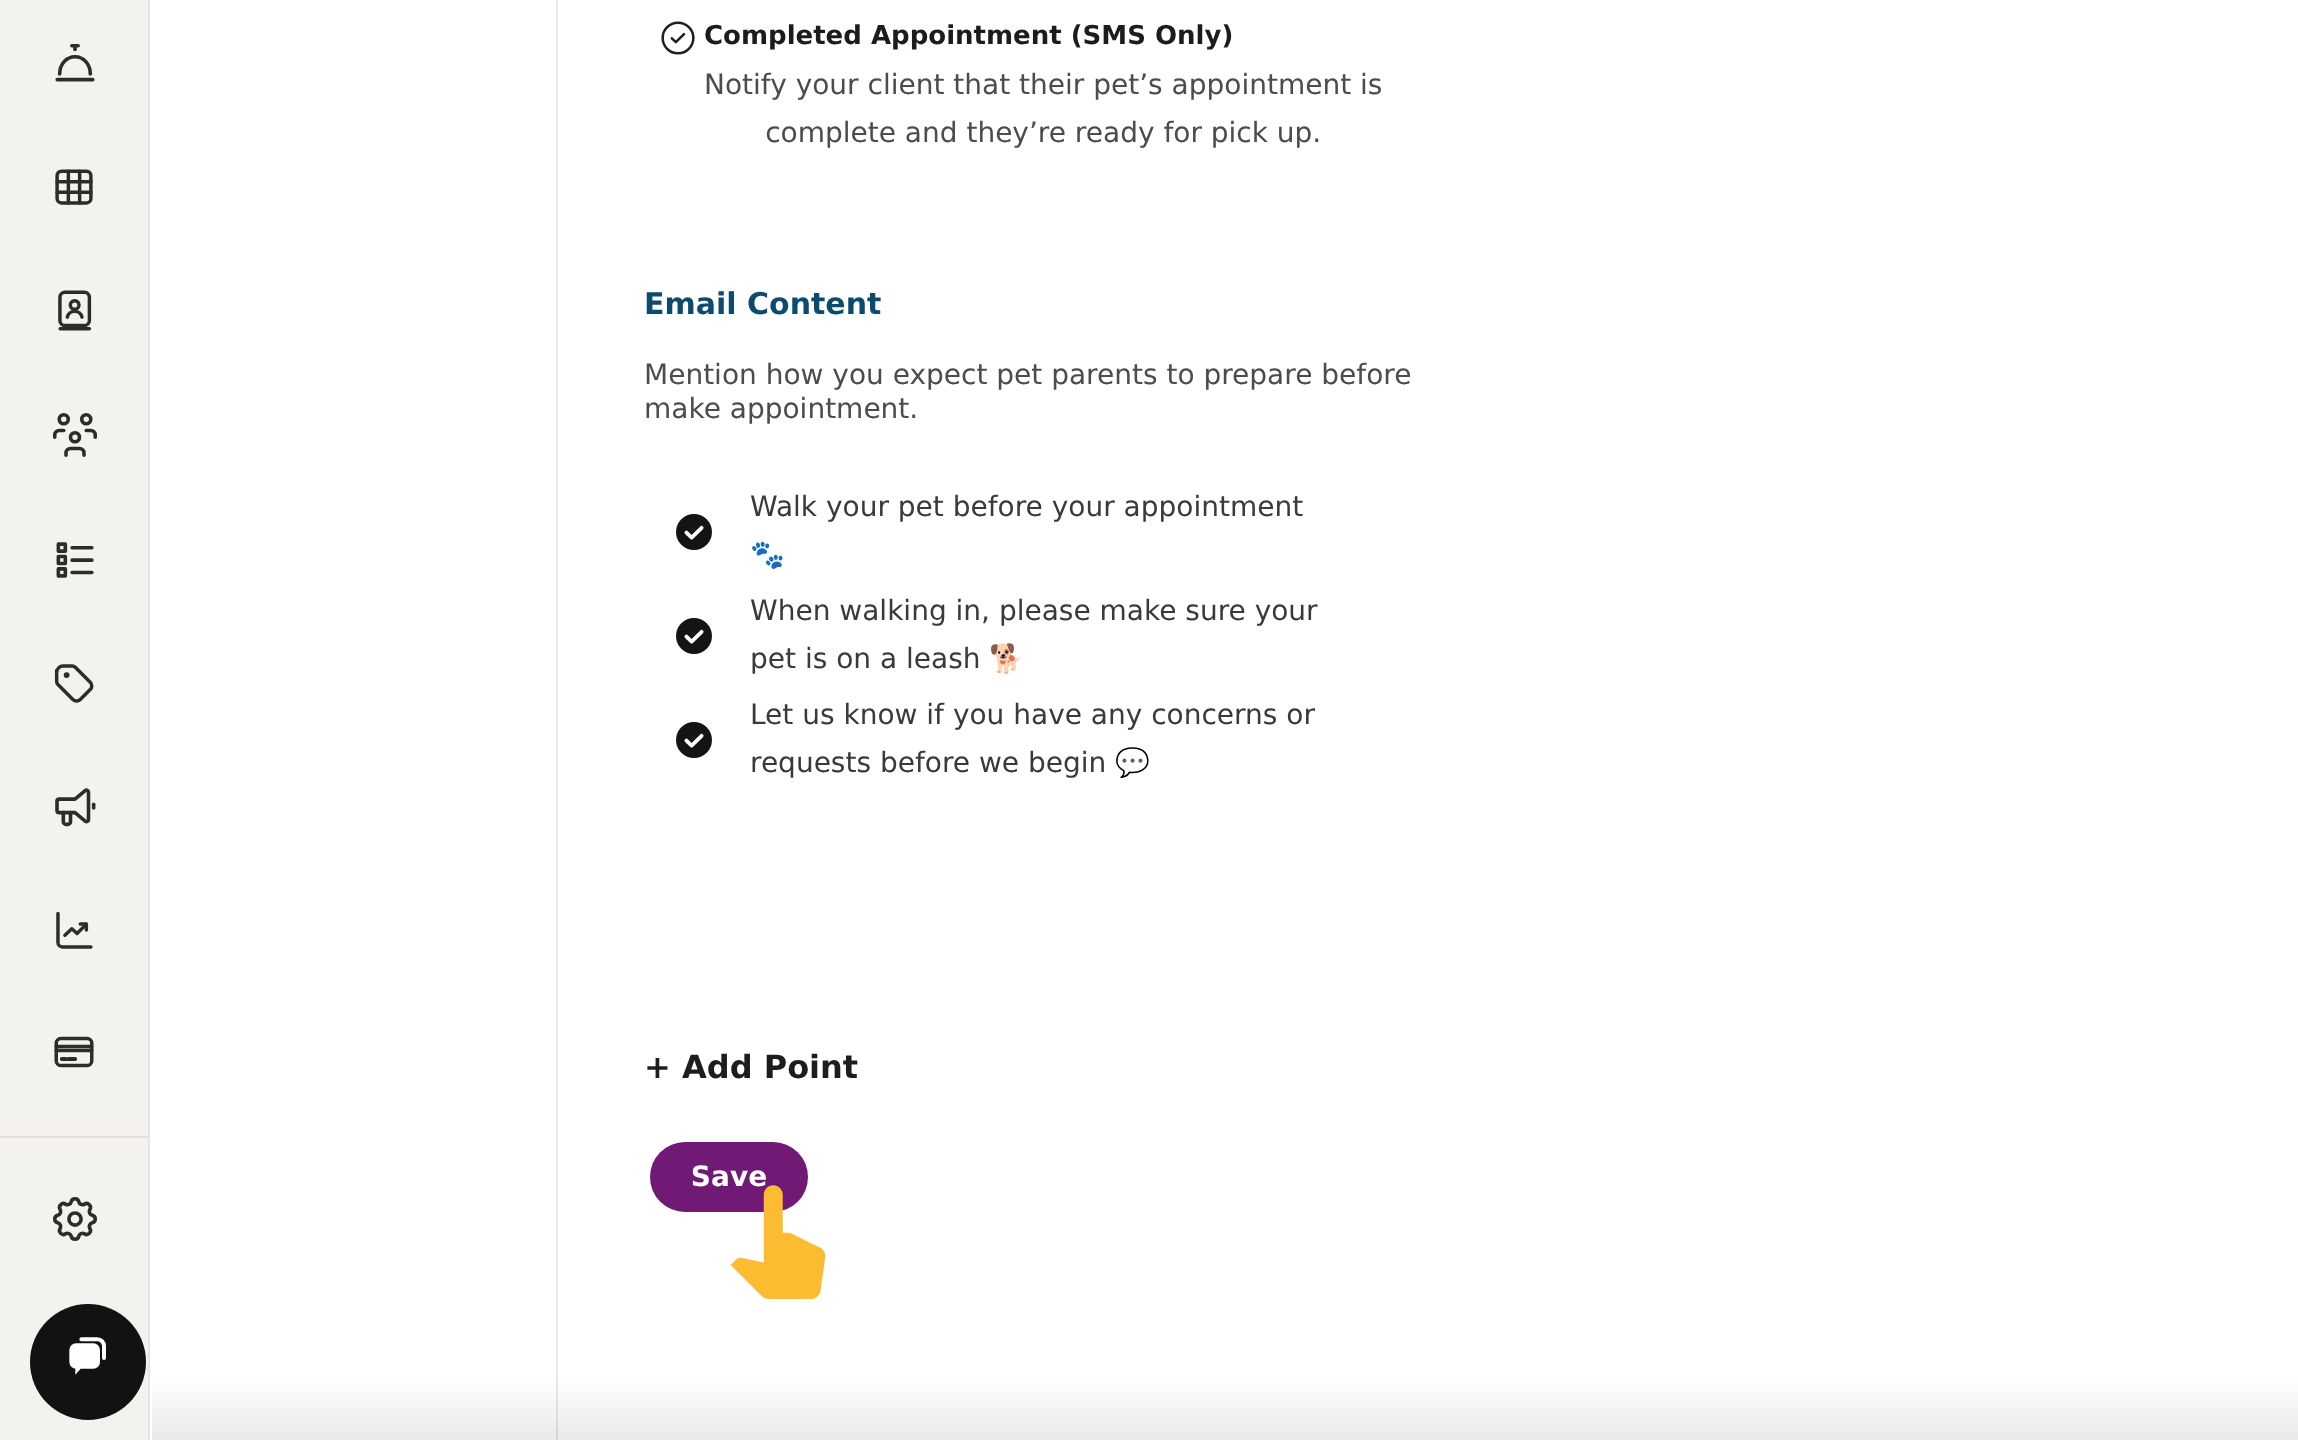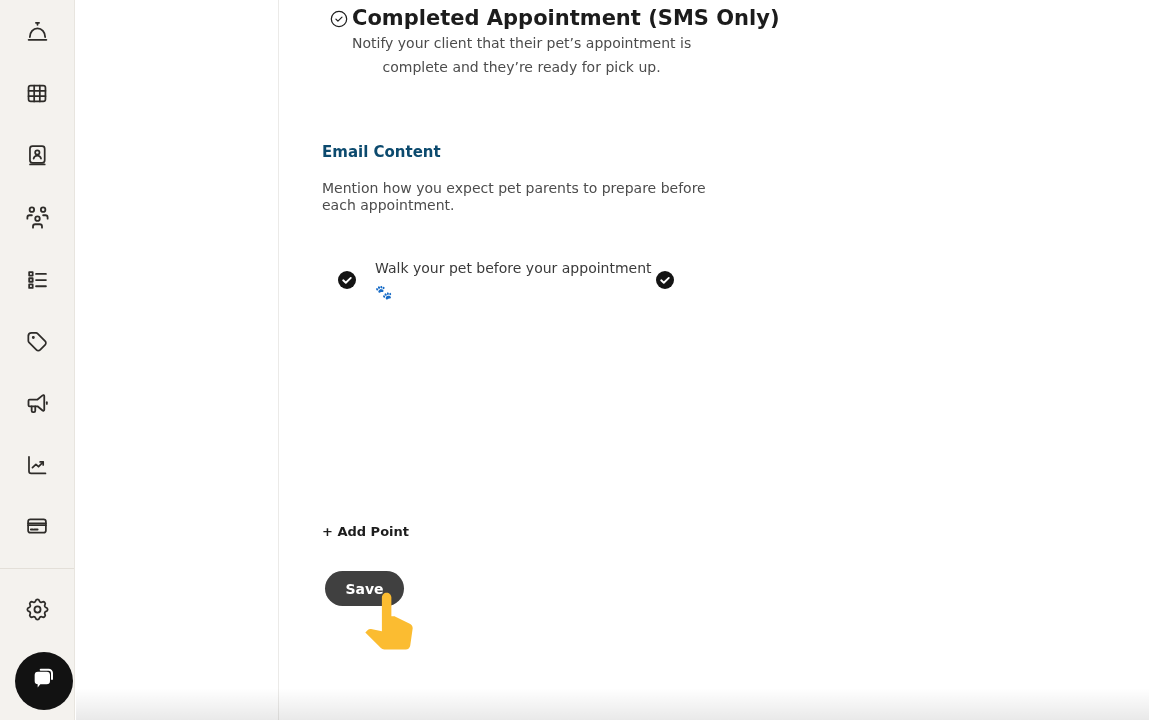--- a/index.html
+++ b/index.html
@@ -22,32 +22,32 @@
   .chat-fab {
     position:absolute; left:15px; top:652px; width:58px; height:58px; border-radius:50%;
     background:#121212; display:flex; align-items:center; justify-content:center; cursor:pointer;
   }
   
   .vdivider { position:absolute; left:278px; top:0; width:1px; height:720px; background:#ebeae8; }
   
   .prewrap { white-space:pre-line; }
   .hdr-icon { position:absolute; left:329px; top:9px; width:20px; height:20px; }
   .hdr-icon svg { stroke:#1f1f1f; fill:none; stroke-width:1.5; stroke-linecap:round; stroke-linejoin:round; }
-  .hdr-title { position:absolute; left:352px; top:8px; font-size:21px; font-weight:700; color:#1c1c1c; line-height:21px; }
+  .hdr-title { position:absolute; left:352px; top:8px; font-size:13px; font-weight:700; color:#1c1c1c; line-height:21px; }
   .hdr-desc  { position:absolute; left:352px; top:32px; font-size:14px; line-height:23.5px; color:#4c4c4c;text-align:center; }
   .email-heading { position:absolute; left:322px; top:143px; font-size:15px; font-weight:700; color:#0c4a6e; }
   .email-desc { position:absolute; left:322px; top:180px; font-size:14px; line-height:16.5px; color:#4c4c4c; }
-  .checklist { position:absolute; left:338px; top:256px; display:flex; flex-direction:row; gap:4px; }
+  .checklist { position:absolute; left:338px; top:242px; display:flex; flex-direction:column; gap:4px; }
   .check-row { display:flex; align-items:center; gap:19px; }
   .bullet { width:18px; height:18px; flex:0 0 18px; }
   .check-text { font-size:14px; line-height:24px; color:#3a3a3a; }
-  .add-point { position:absolute; left:322px; top:524px; font-size:13px; font-weight:600; color:#1d1d1d; cursor:pointer; }
+  .add-point { position:absolute; left:322px; top:524px; font-size:16px; font-weight:600; color:#1d1d1d; cursor:pointer; }
   .save-btn {
     position:absolute; left:325px; top:571px; width:79px; height:35px; border:none; border-radius:18px;
-    background:#404040; color:#ffffff; font-family:inherit; font-size:14px; font-weight:700;
+    background:#701a75; color:#ffffff; font-family:inherit; font-size:14px; font-weight:700;
     display:flex; align-items:center; justify-content:center; cursor:pointer;
   }
   .hand-cursor { position:absolute; left:360px; top:592px; width:58px; height:60px; pointer-events:none; }
   .bottom-fade {
     position:absolute; left:76px; top:688px; width:1073px; height:32px;
     background:linear-gradient(to bottom, rgba(0,0,0,0), rgba(0,0,0,0.085));
   }
 </style>
 </head>
 <body>
@@ -176,40 +176,52 @@
     <circle cx="12" cy="12" r="9.2"></circle>
     <path d="M8.3 12.2l2.4 2.3 4.9-4.8"></path>
   </svg>
 </div>
 <div class="hdr-title">Completed Appointment (SMS Only)</div>
 <div class="hdr-desc prewrap">Notify your client that their pet’s appointment is
 complete and they’re ready for pick up.</div>
 
 <div class="email-heading">Email Content</div>
 <div class="email-desc prewrap">Mention how you expect pet parents to prepare before
-each appointment.</div>
+make appointment.</div>
 
 <div class="checklist">
   <div class="check-row">
     <span class="bullet">
       <svg width="18" height="18" viewBox="0 0 18 18">
           <circle cx="9" cy="9" r="9" fill="#141414"></circle>
           <polyline points="5.2 9.3 7.8 11.8 12.8 6.9" fill="none" stroke="#ffffff" stroke-width="1.9" stroke-linecap="round" stroke-linejoin="round"></polyline>
         </svg>
     </span>
     <span class="check-text prewrap">Walk your pet before your appointment
 🐾</span>
   </div>
   <div class="check-row">
     <span class="bullet">
       <svg width="18" height="18" viewBox="0 0 18 18">
           <circle cx="9" cy="9" r="9" fill="#141414"></circle>
           <polyline points="5.2 9.3 7.8 11.8 12.8 6.9" fill="none" stroke="#ffffff" stroke-width="1.9" stroke-linecap="round" stroke-linejoin="round"></polyline>
         </svg>
     </span>
+    <span class="check-text prewrap">When walking in, please make sure your
+pet is on a leash 🐕</span>
+  </div>
+  <div class="check-row">
+    <span class="bullet">
+      <svg width="18" height="18" viewBox="0 0 18 18">
+          <circle cx="9" cy="9" r="9" fill="#141414"></circle>
+          <polyline points="5.2 9.3 7.8 11.8 12.8 6.9" fill="none" stroke="#ffffff" stroke-width="1.9" stroke-linecap="round" stroke-linejoin="round"></polyline>
+        </svg>
+    </span>
+    <span class="check-text prewrap">Let us know if you have any concerns or
+requests before we begin 💬</span>
   </div>
 </div>
 
 <div class="add-point">+ Add Point</div>
 
 <button class="save-btn">Save</button>
 
 <div class="hand-cursor">
   <svg width="58" height="60" viewBox="4.5 5.8 15.5 19">
     <path fill="#FBBC31" d="M18.84 15.87l-4.54-2.26c-.17-.07-.35-.11-.54-.11H13V7.5c0-.83-.67-1.5-1.5-1.5S10 6.67 10 7.5v10.74l-3.43-.72c-.08-.01-.15-.03-.24-.03-.31 0-.59.13-.79.33l-.79.8 4.94 4.94c.27.27.65.44 1.06.44h6.79c.75 0 1.33-.55 1.44-1.28l.75-5.27c.01-.07.02-.14.02-.2 0-.62-.38-1.16-.91-1.38z"></path>

